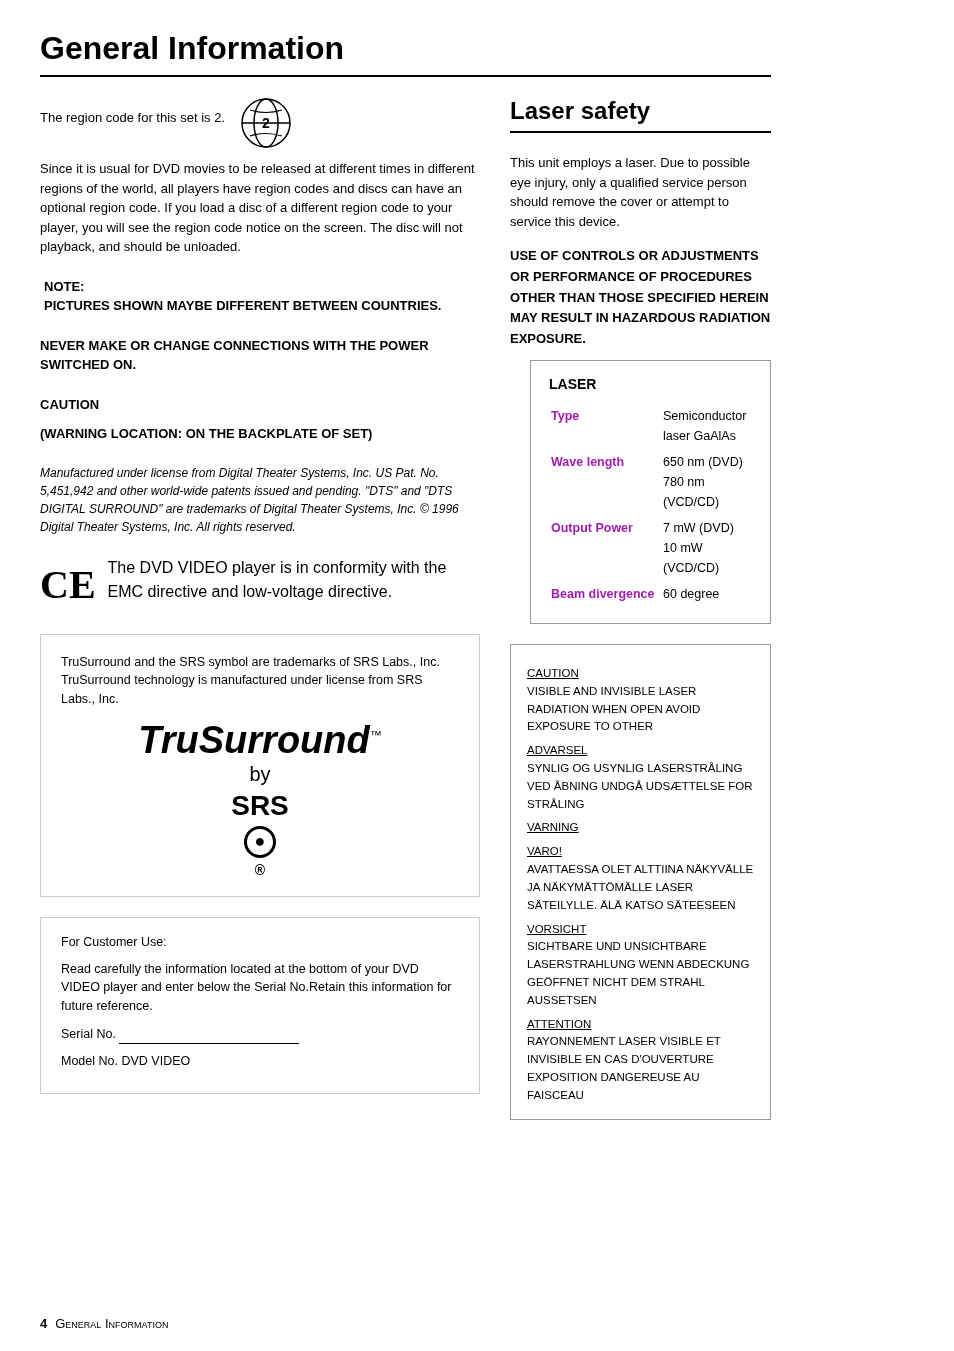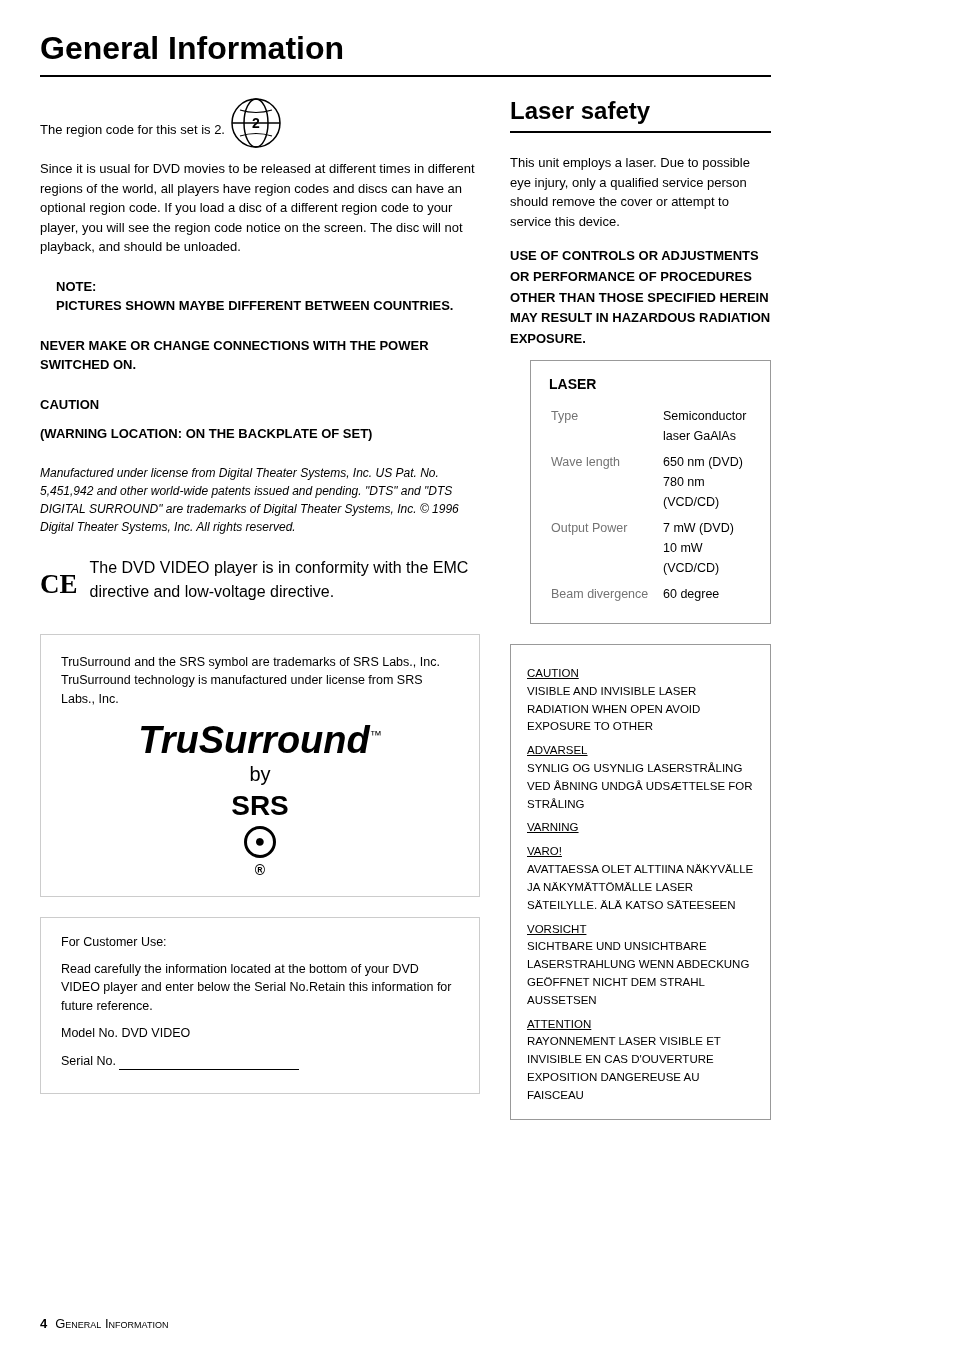--- a/index.html
+++ b/index.html
@@ -44,33 +44,33 @@
       flex: 1;
     }
 
     p {
       line-height: 1.5;
       margin-bottom: 10px;
     }
 
     .region-intro {
       display: flex;
-      align-items: flex-end;
-      gap: 5px;
+      align-items: center;
+      gap: 15px;
       margin-bottom: 15px;
     }
 
     .region-icon {
       flex-shrink: 0;
       width: 52px;
       height: 52px;
     }
 
     .note-box {
-      margin: 20px 16px;
+      margin: 20px 4px;
     }
 
     .note-box p {
       margin: 0;
       line-height: 1.5;
     }
 
     .bold-label {
       font-weight: 700;
     }
@@ -91,21 +91,21 @@
     }
 
     .ce-box {
       display: flex;
       align-items: center;
       gap: 12px;
       margin: 20px 0;
     }
 
     .ce-mark {
-      font-size: 27px;
+      font-size: 40px;
       font-weight: bold;
       line-height: 1;
       font-family: serif;
     }
 
     .trusurround-box {
       border: 1px solid #ccc;
       padding: 18px 20px 18px 20px;
       margin: 10px 0 20px 0;
       text-align: center;
@@ -224,21 +224,22 @@
     }
 
     .laser-spec-table td {
       vertical-align: top;
       padding: 2px 0;
       line-height: 1.6;
     }
 
     .laser-spec-table td:first-child {
       width: 110px;
-      color: #737373;
+      color: #a21caf;
+      font-weight: bold;
     }
 
     .caution-multilang-box {
       border: 1px solid #999;
       padding: 14px 16px;
       font-size: 11.5px;
       line-height: 1.55;
     }
 
     .lang-label {
@@ -329,24 +330,24 @@
             <span>●</span>
           </span>
             <span class="srs-reg">®</span>
         </div>
       </div>
 
       <div class="customer-box">
         <p>For Customer Use:</p>
         <p>Read carefully the information located at the bottom of your DVD VIDEO player and enter below the Serial No.Retain this information for future reference.</p>
         <p class="serial-line">
-          <span>Model No.</span> <span>DVD VIDEO</span>
+          <span>Serial No.</span> <span class="underline-fill">&nbsp;</span>
         </p>
         <p class="serial-line">
-          <span>Serial No.</span> <span class="underline-fill">&nbsp;</span>
+          <span>Model No.</span> <span>DVD VIDEO</span>
         </p>
       </div>
 
     </div>
 
     <div class="right-col">
 
       <h2 class="laser-safety-title">Laser safety</h2>
 
       <p class="laser-intro">This unit employs a laser. Due to possible eye injury, only a qualified service person should remove the cover or attempt to service this device.</p>

